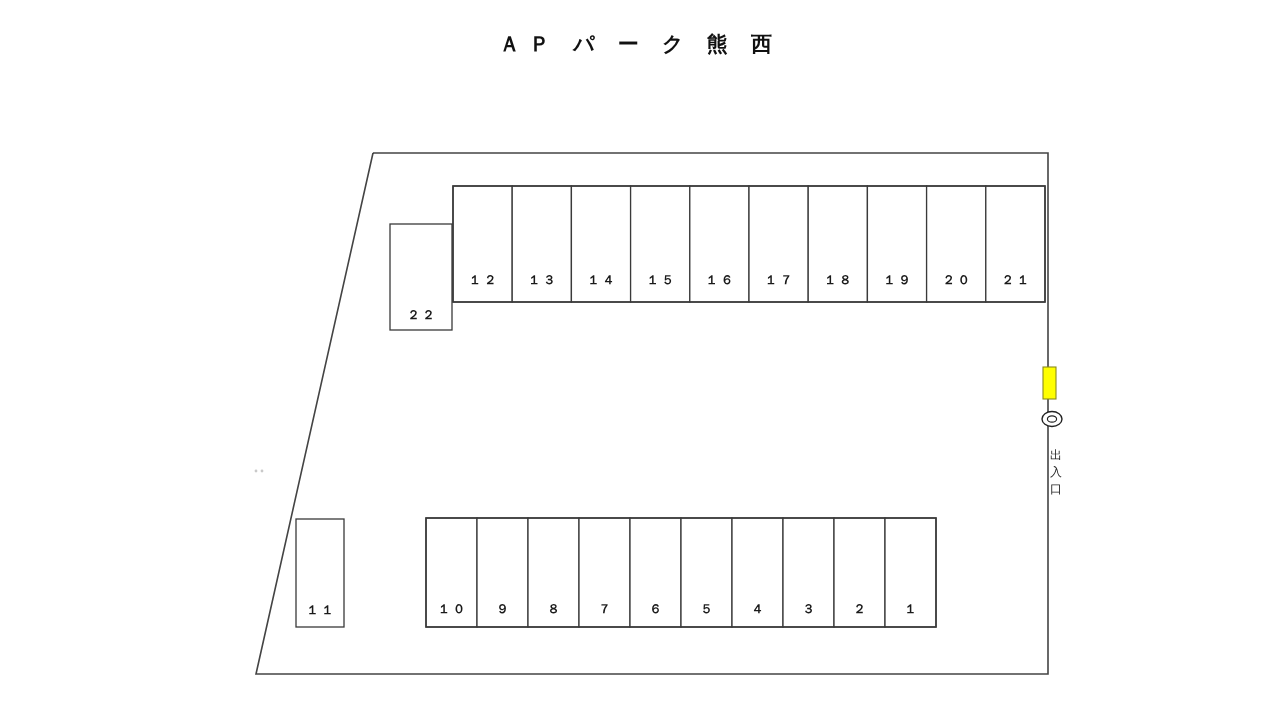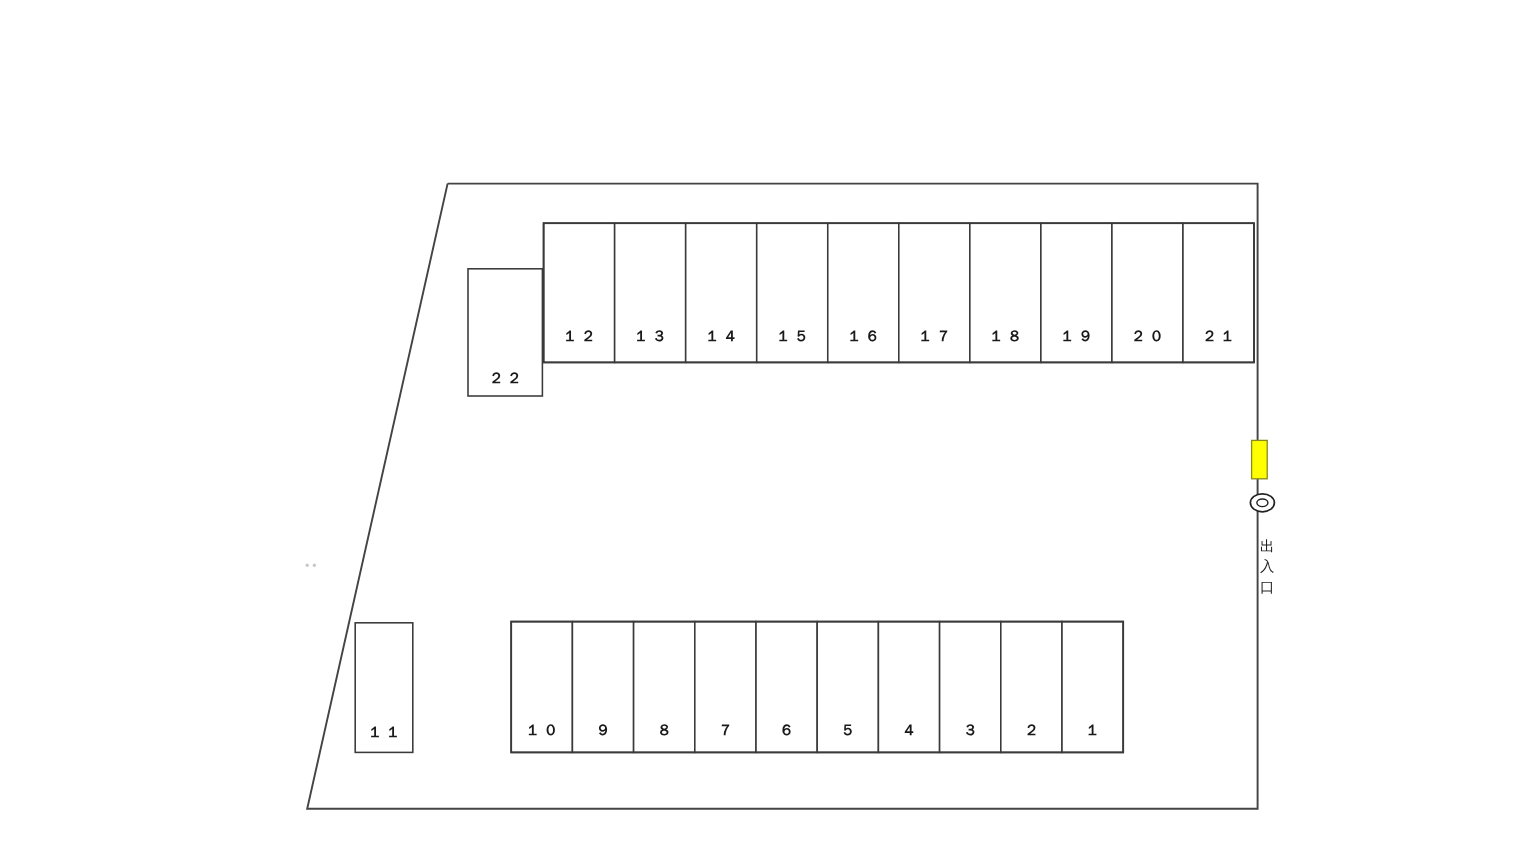--- a/index.html
+++ b/index.html
@@ -104,20 +104,21 @@
   }
   .entrance-text span {
     display: block;
   }
 </style>
 </head>
 <body>
 
 <div id="stage">
 
+  <div class="site-title">ＡＰ パ ー ク 熊 西</div>
 
   <svg id="plan" viewBox="0 0 1280 720">
 
     <polyline class="lot-boundary" id="boundary-path" points="373,153 1048,153 1048,674 256,674 373,153"></polyline>
 
     <g id="top-row-group">
         <rect class="stall-rect" x="453.00" y="186" width="59.20" height="116"></rect>
         <text class="stall-label" x="483.90" y="281">１２</text>
         <rect class="stall-rect" x="512.20" y="186" width="59.20" height="116"></rect>
         <text class="stall-label" x="543.10" y="281">１３</text>

